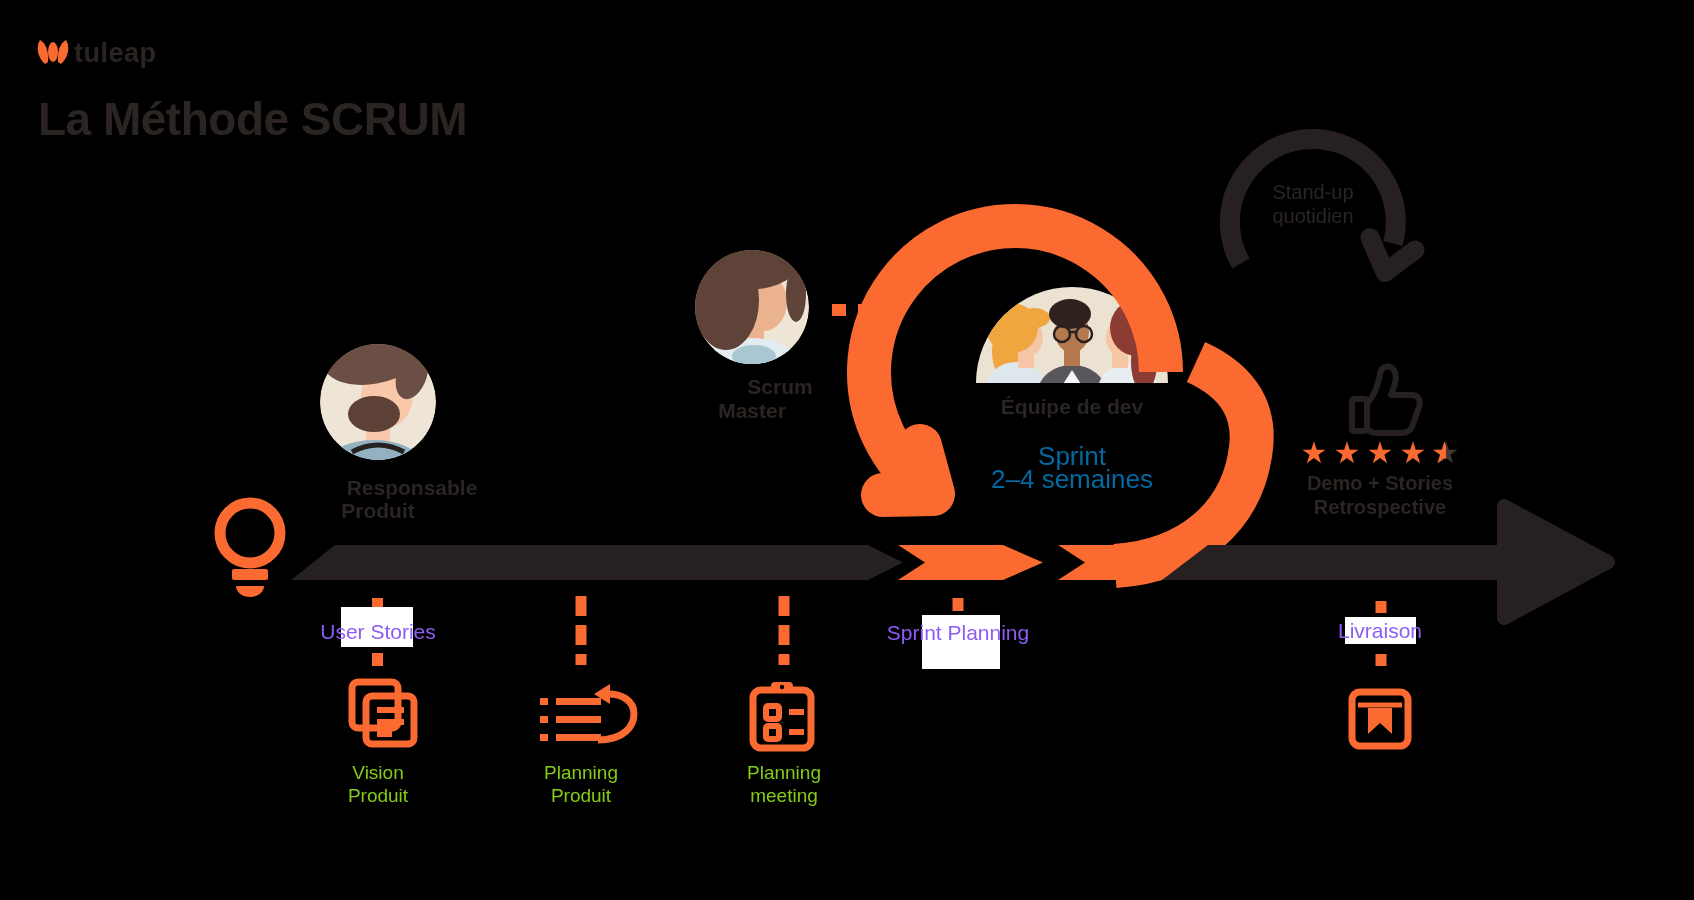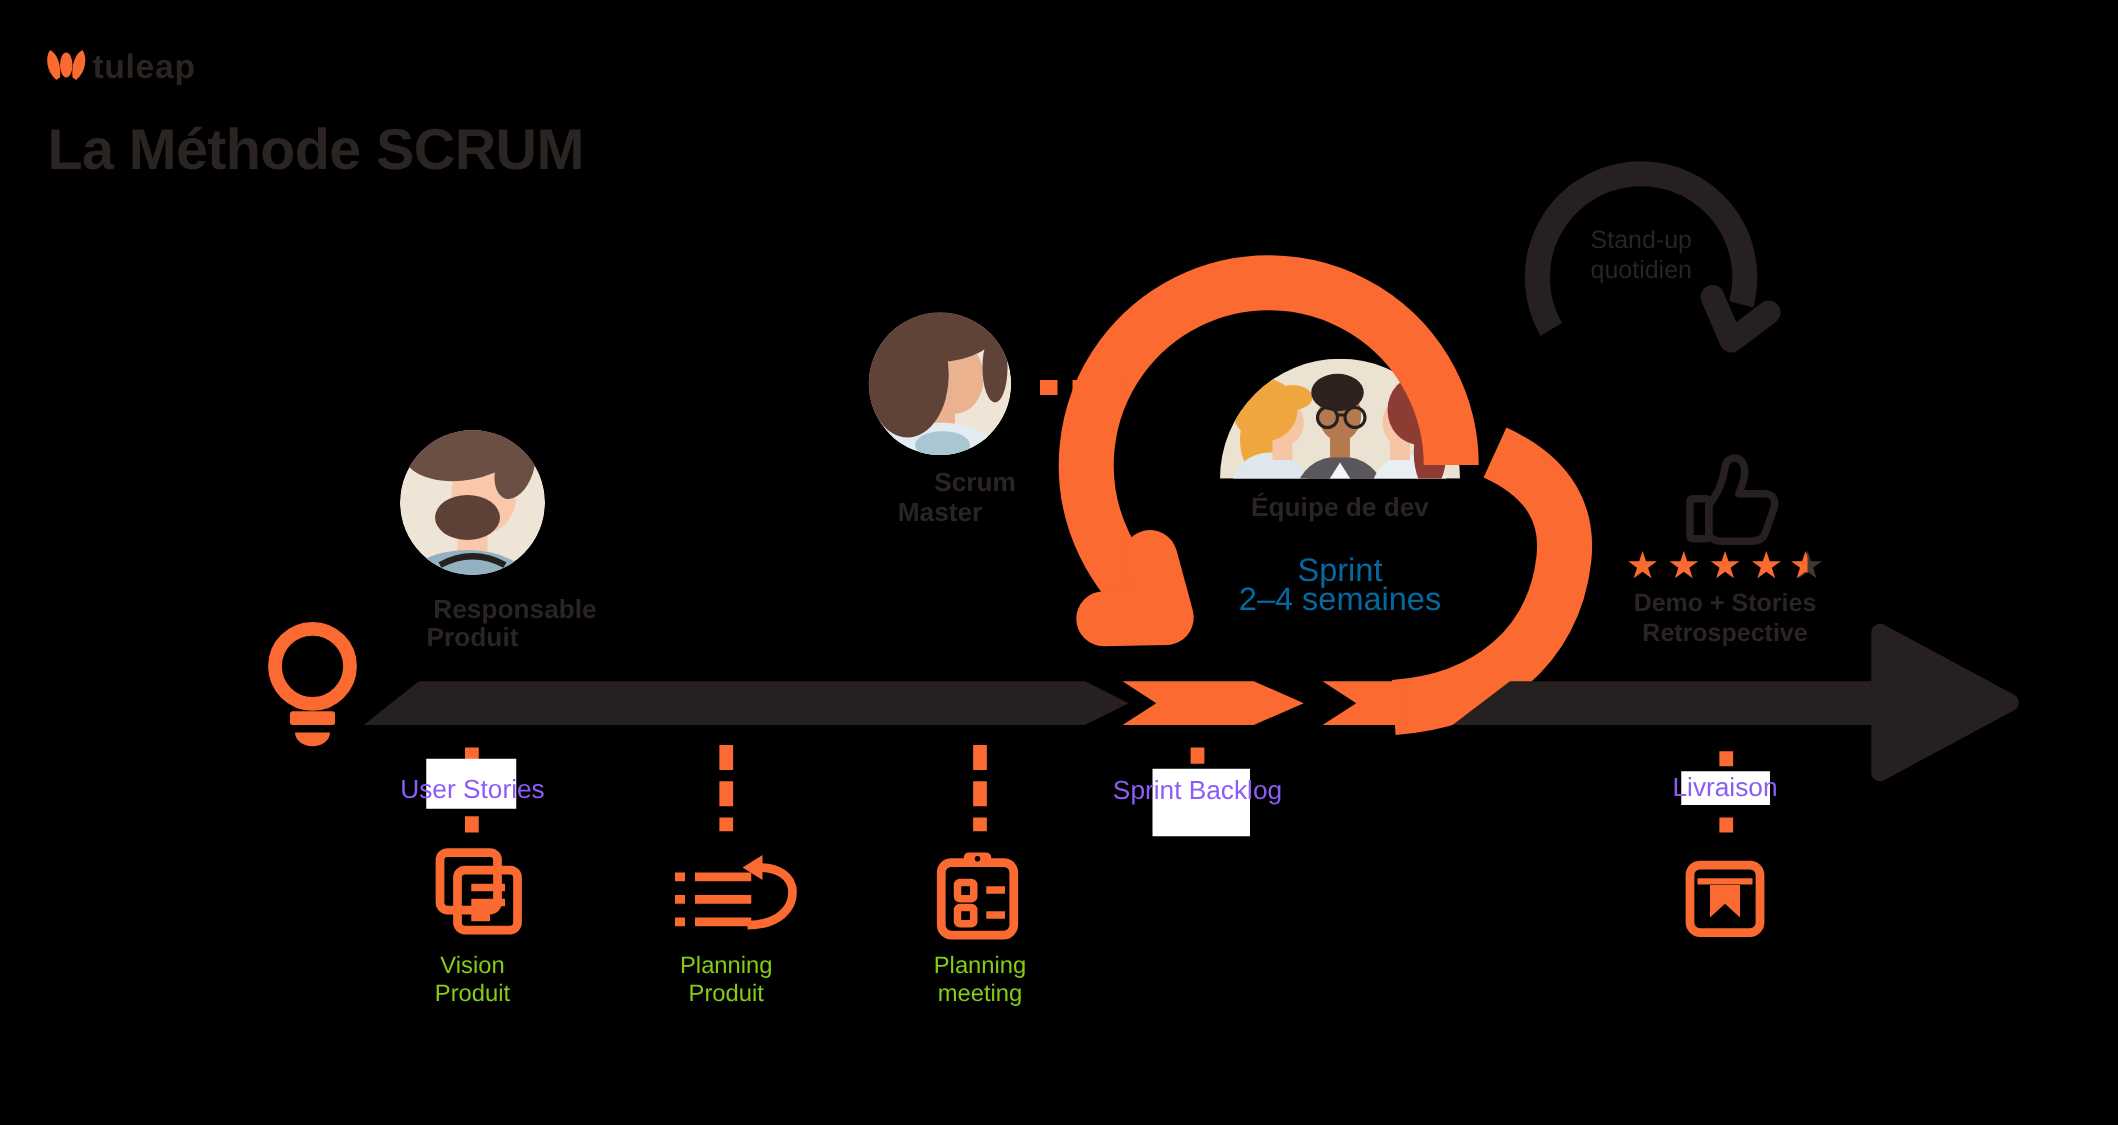--- a/index.html
+++ b/index.html
@@ -208,21 +208,21 @@
   <span class="star">★</span>
   <span class="star star-half"><span class="star-bg">★</span><span class="star-fg">★</span></span>
 </div>
 <div class="abs ctr review-line" style="left:1380px;top:472px;">Demo + Stories</div>
 <div class="abs ctr review-line" style="left:1380px;top:496px;">Retrospective</div>
 
 <div class="abs white-box" style="left:341px;top:607px;width:72px;height:40px;"></div>
 <div class="abs ctr ms-label" style="left:378px;top:620px;">User Stories</div>
 
 <div class="abs white-box" style="left:922px;top:615px;width:78px;height:54px;"></div>
-<div class="abs ctr ms-label" style="left:958px;top:621px;">Sprint Backlog</div>
+<div class="abs ctr ms-label" style="left:958px;top:621px;">Sprint Planning</div>
 
 <div class="abs white-box" style="left:1345px;top:617px;width:71px;height:27px;"></div>
 <div class="abs ctr ms-label" style="left:1380px;top:619px;">Livraison</div>
 
 <div class="abs ctr caption-line" style="left:378px;top:762px;">Vision</div>
 <div class="abs ctr caption-line" style="left:378px;top:785px;">Produit</div>
 
 <div class="abs ctr caption-line" style="left:581px;top:762px;">Planning</div>
 <div class="abs ctr caption-line" style="left:581px;top:785px;">Produit</div>
 

